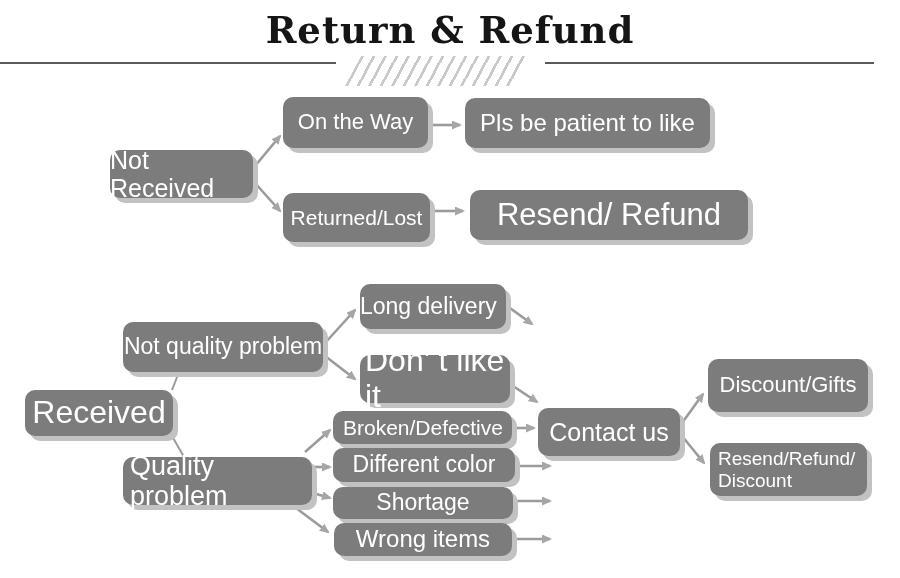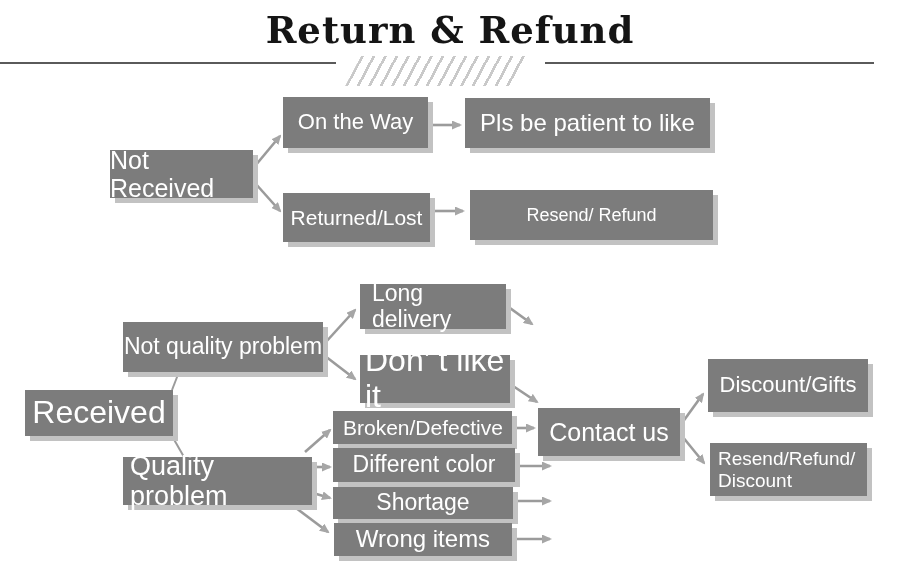--- a/index.html
+++ b/index.html
@@ -20,21 +20,21 @@
     position:absolute;left:353px;top:56px;width:170px;height:30px;
     background:repeating-linear-gradient(90deg,var(--hatch,#c9c9c9) 0 3px,transparent 3px 11.5px);
     transform:skewX(-28deg);
   }
   
   #nodes{position:absolute;left:0;top:0;width:100%;height:100%;}
   .box{
     position:absolute;display:flex;align-items:center;justify-content:center;
     background:var(--box,#7c7c7c);color:var(--boxtext,#fff);
     box-shadow:5px 5px 0 var(--shadow,#c2c2c2);
-    white-space:pre-line;line-height:1.12;box-sizing:border-box;
+    white-space:pre-line;line-height:1.12;box-sizing:border-box;border-radius:10px;
   }
   .box.left{justify-content:flex-start;text-align:left;}
   #edges{position:absolute;left:0;top:0;}
 </style>
 </head>
 <body>
 
 <div id="canvas">
   <div id="title">Return &amp; Refund</div>
   <div id="rule-left" class="rule"></div>
@@ -69,25 +69,25 @@
         <line x1="682" y1="423" x2="703" y2="394" stroke="#9b9b9b" stroke-width="2.6" marker-end="url(#ah)"></line>
         <line x1="682" y1="436" x2="704" y2="463" stroke="#9b9b9b" stroke-width="2.6" marker-end="url(#ah)"></line>
       </g>
   </svg>
 
   <div id="nodes">
       <div class="box" style="left: 110px; top: 150px; width: 143px; height: 48px; font-size: 25px;">Not Received</div>
       <div class="box" style="left: 283px; top: 97px; width: 145px; height: 51px; font-size: 22px;">On the Way</div>
       <div class="box" style="left: 283px; top: 193px; width: 147px; height: 49px; font-size: 21px;">Returned/Lost</div>
       <div class="box" style="left: 465px; top: 98px; width: 245px; height: 50px; font-size: 24px;">Pls be patient to like</div>
-      <div class="box" style="left: 470px; top: 190px; width: 243px; height: 50px; font-size: 18px;">Resend/ Refund</div>
+      <div class="box" style="left: 470px; top: 190px; width: 278px; height: 50px; font-size: 31px;">Resend/ Refund</div>
       <div class="box" style="left: 123px; top: 322px; width: 200px; height: 50px; font-size: 23px;">Not quality problem</div>
       <div class="box" style="left: 25px; top: 390px; width: 148px; height: 46px; font-size: 32px;">Received</div>
       <div class="box" style="left: 123px; top: 457px; width: 189px; height: 48px; font-size: 27px; padding-left: 7px;">Quality problem</div>
-      <div class="box left" style="left: 360px; top: 284px; width: 146px; height: 45px; font-size: 23px; padding-left: 12px;">Long delivery</div>
+      <div class="box left" style="left: 360px; top: 284px; width: 146px; height: 45px; font-size: 23px; padding-left: 0px;">Long delivery</div>
       <div class="box left" style="left: 360px; top: 355px; width: 150px; height: 48px; font-size: 32px; padding-left: 5px;">Don’ t like it</div>
       <div class="box left" style="left: 333px; top: 411px; width: 179px; height: 33px; font-size: 21px; padding-left: 10px;">Broken/Defective</div>
       <div class="box" style="left: 333px; top: 448px; width: 182px; height: 34px; font-size: 23px;">Different color</div>
       <div class="box" style="left: 333px; top: 487px; width: 180px; height: 32px; font-size: 23px;">Shortage</div>
       <div class="box" style="left: 334px; top: 523px; width: 178px; height: 33px; font-size: 24px;">Wrong items</div>
       <div class="box" style="left: 538px; top: 408px; width: 142px; height: 48px; font-size: 25px;">Contact us</div>
       <div class="box" style="left: 708px; top: 359px; width: 160px; height: 53px; font-size: 22px;">Discount/Gifts</div>
       <div class="box left" style="left: 710px; top: 443px; width: 157px; height: 53px; font-size: 19px; padding-left: 8px;">Resend/Refund/
 Discount</div>
     </div>

